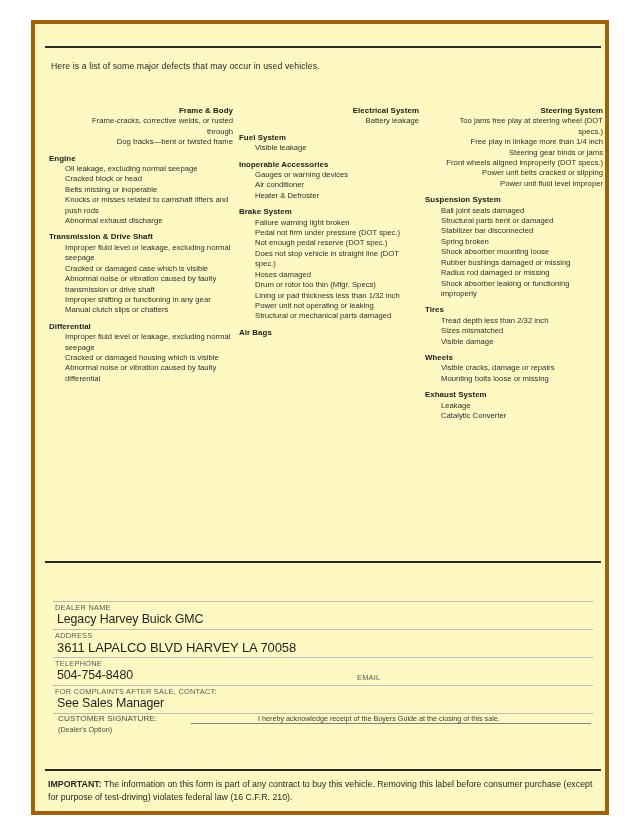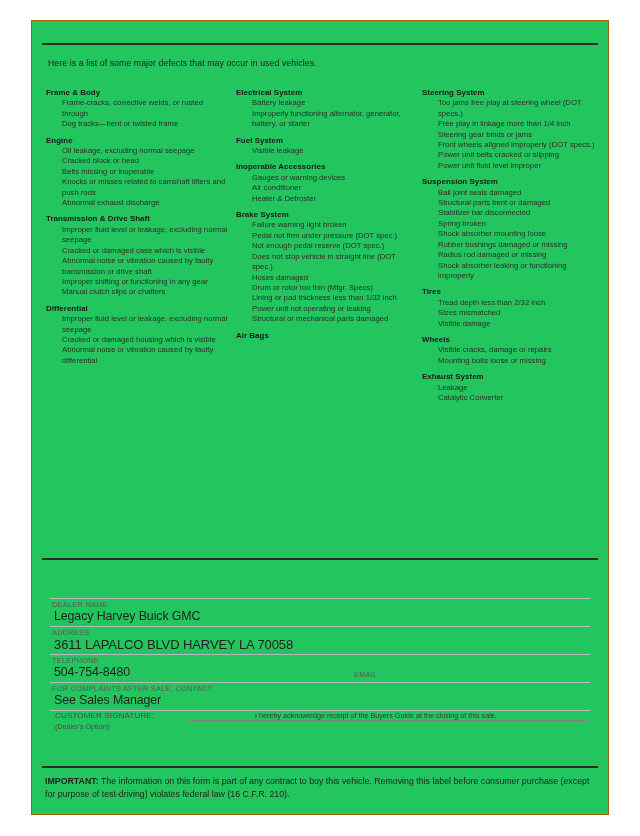--- a/index.html
+++ b/index.html
@@ -14,23 +14,23 @@
     color: #231f20;
     overflow: hidden;
   }
 
   .page {
     position: absolute;
     left: 31px;
     top: 20px;
     width: 578px;
     height: 795px;
-    border: 1px solid #a16207;
+    border: 4px solid #a16207;
     box-sizing: border-box;
-    background: #22c55e;
+    background: #fef9c3;
   }
 
   
   .top-rule {
     position: absolute;
     left: 10px;
     top: 22px;
     width: 556px;
     height: 0;
     border-top: 2.4px solid #2b2b2b;
@@ -53,21 +53,21 @@
     width: 554px;
     display: flex;
     align-items: flex-start;
   }
   .col { box-sizing: border-box; }
   .col-1 { width: 190px; padding-right: 6px; }
   .col-2 { width: 186px; padding-right: 6px; }
   .col-3 { width: 178px; }
 
   .cat { margin-top: 6px; }
-  .cat:first-child { margin-top: 0; }
+  .cat:first-child { margin-top: 15px; text-align: right; }
   .cat-title {
     font-size: 7.9px;
     font-weight: bold;
     line-height: 10.4px;
     color: #1a1a1a;
     letter-spacing: 0.05px;
   }
   .cat-items {
     list-style: none;
     margin: 0;
@@ -233,21 +233,20 @@
             <li>Cracked or damaged housing which is visible</li>
             <li>Abnormal noise or vibration caused by faulty differential</li>
           </ul>
         </div>
       </div>
     <div class="col col-2">
         <div class="cat">
           <div class="cat-title">Electrical System</div>
           <ul class="cat-items">
             <li>Battery leakage</li>
-            <li>Improperly functioning alternator, generator, battery, or starter</li>
           </ul>
         </div>
         <div class="cat">
           <div class="cat-title">Fuel System</div>
           <ul class="cat-items">
             <li>Visible leakage</li>
           </ul>
         </div>
         <div class="cat">
           <div class="cat-title">Inoperable Accessories</div>

